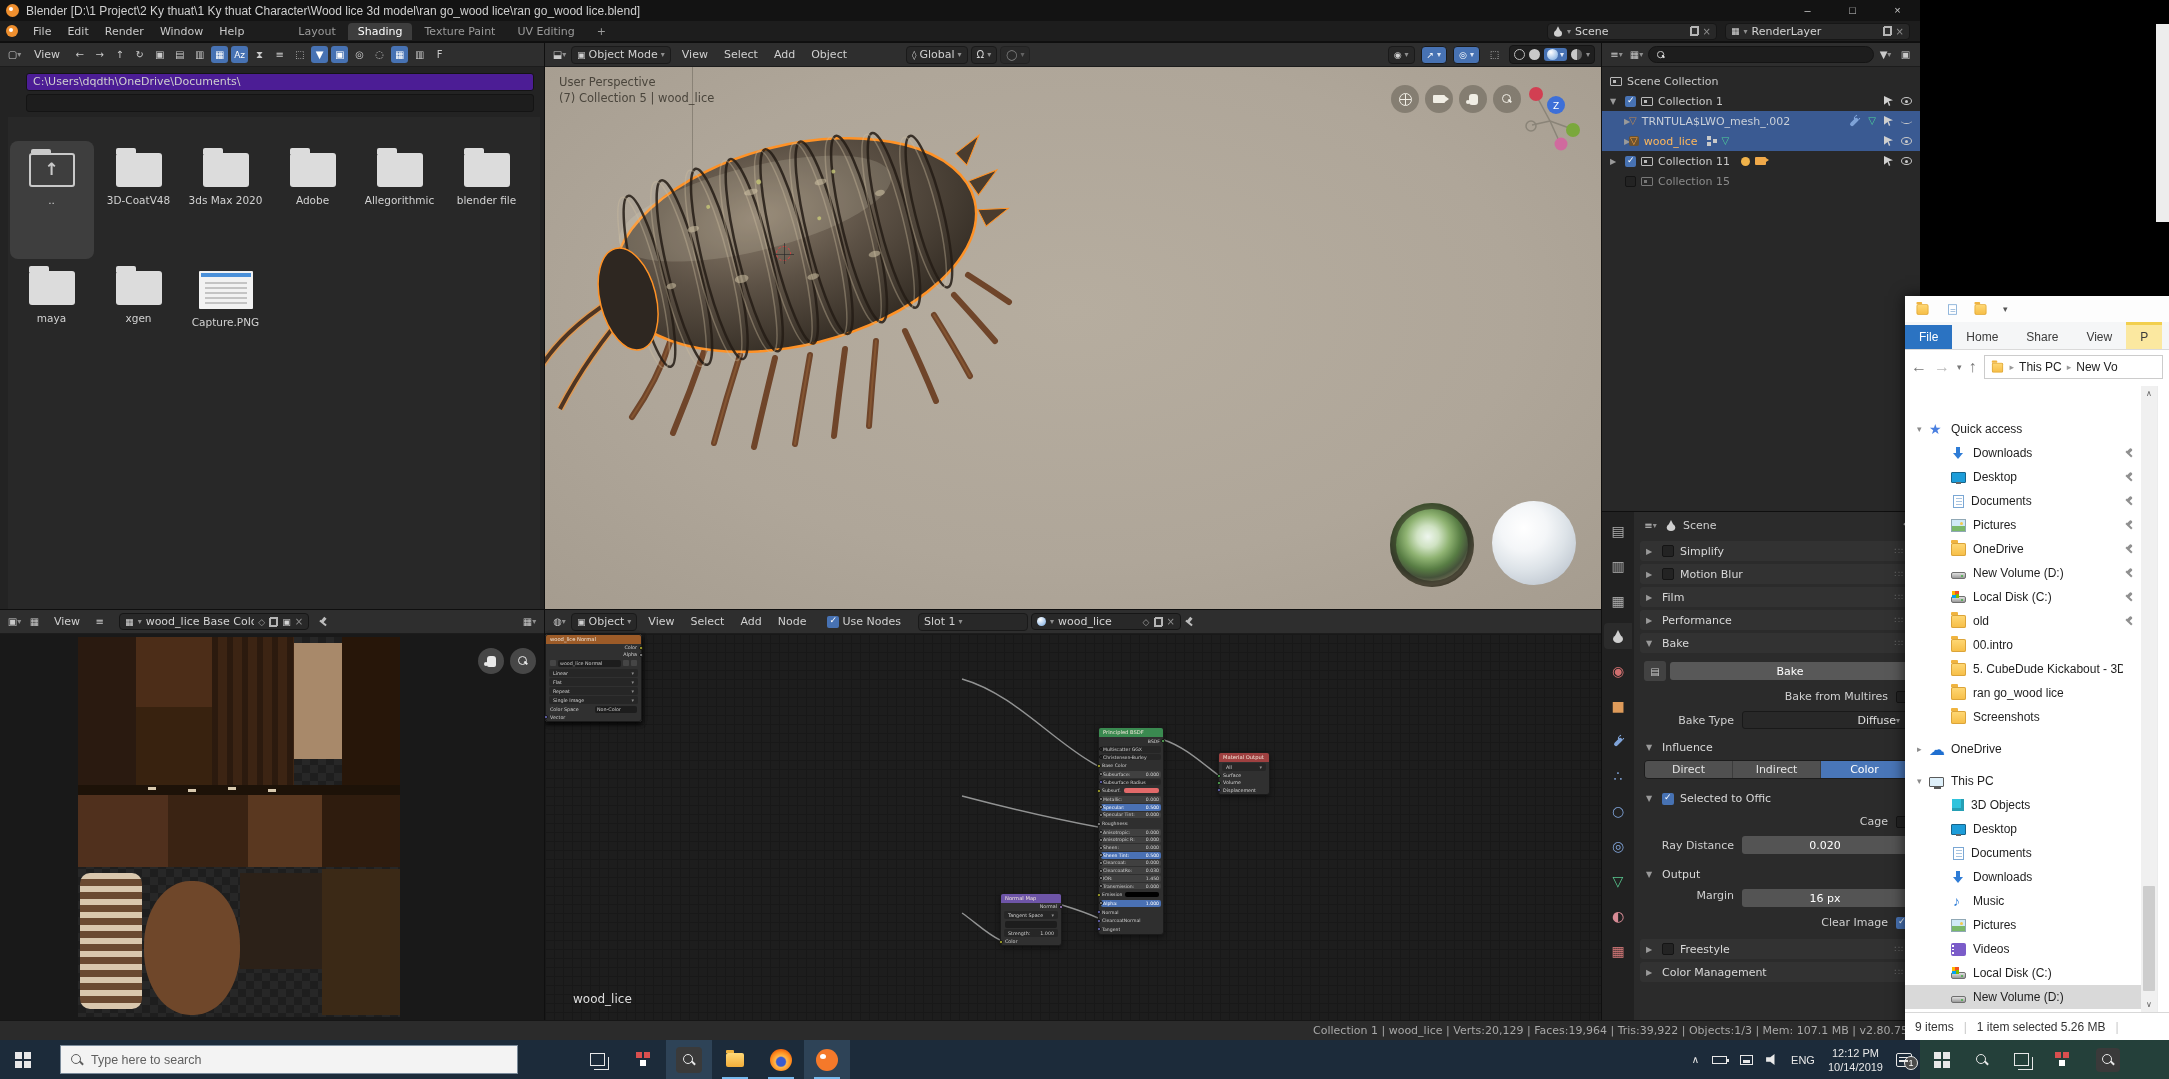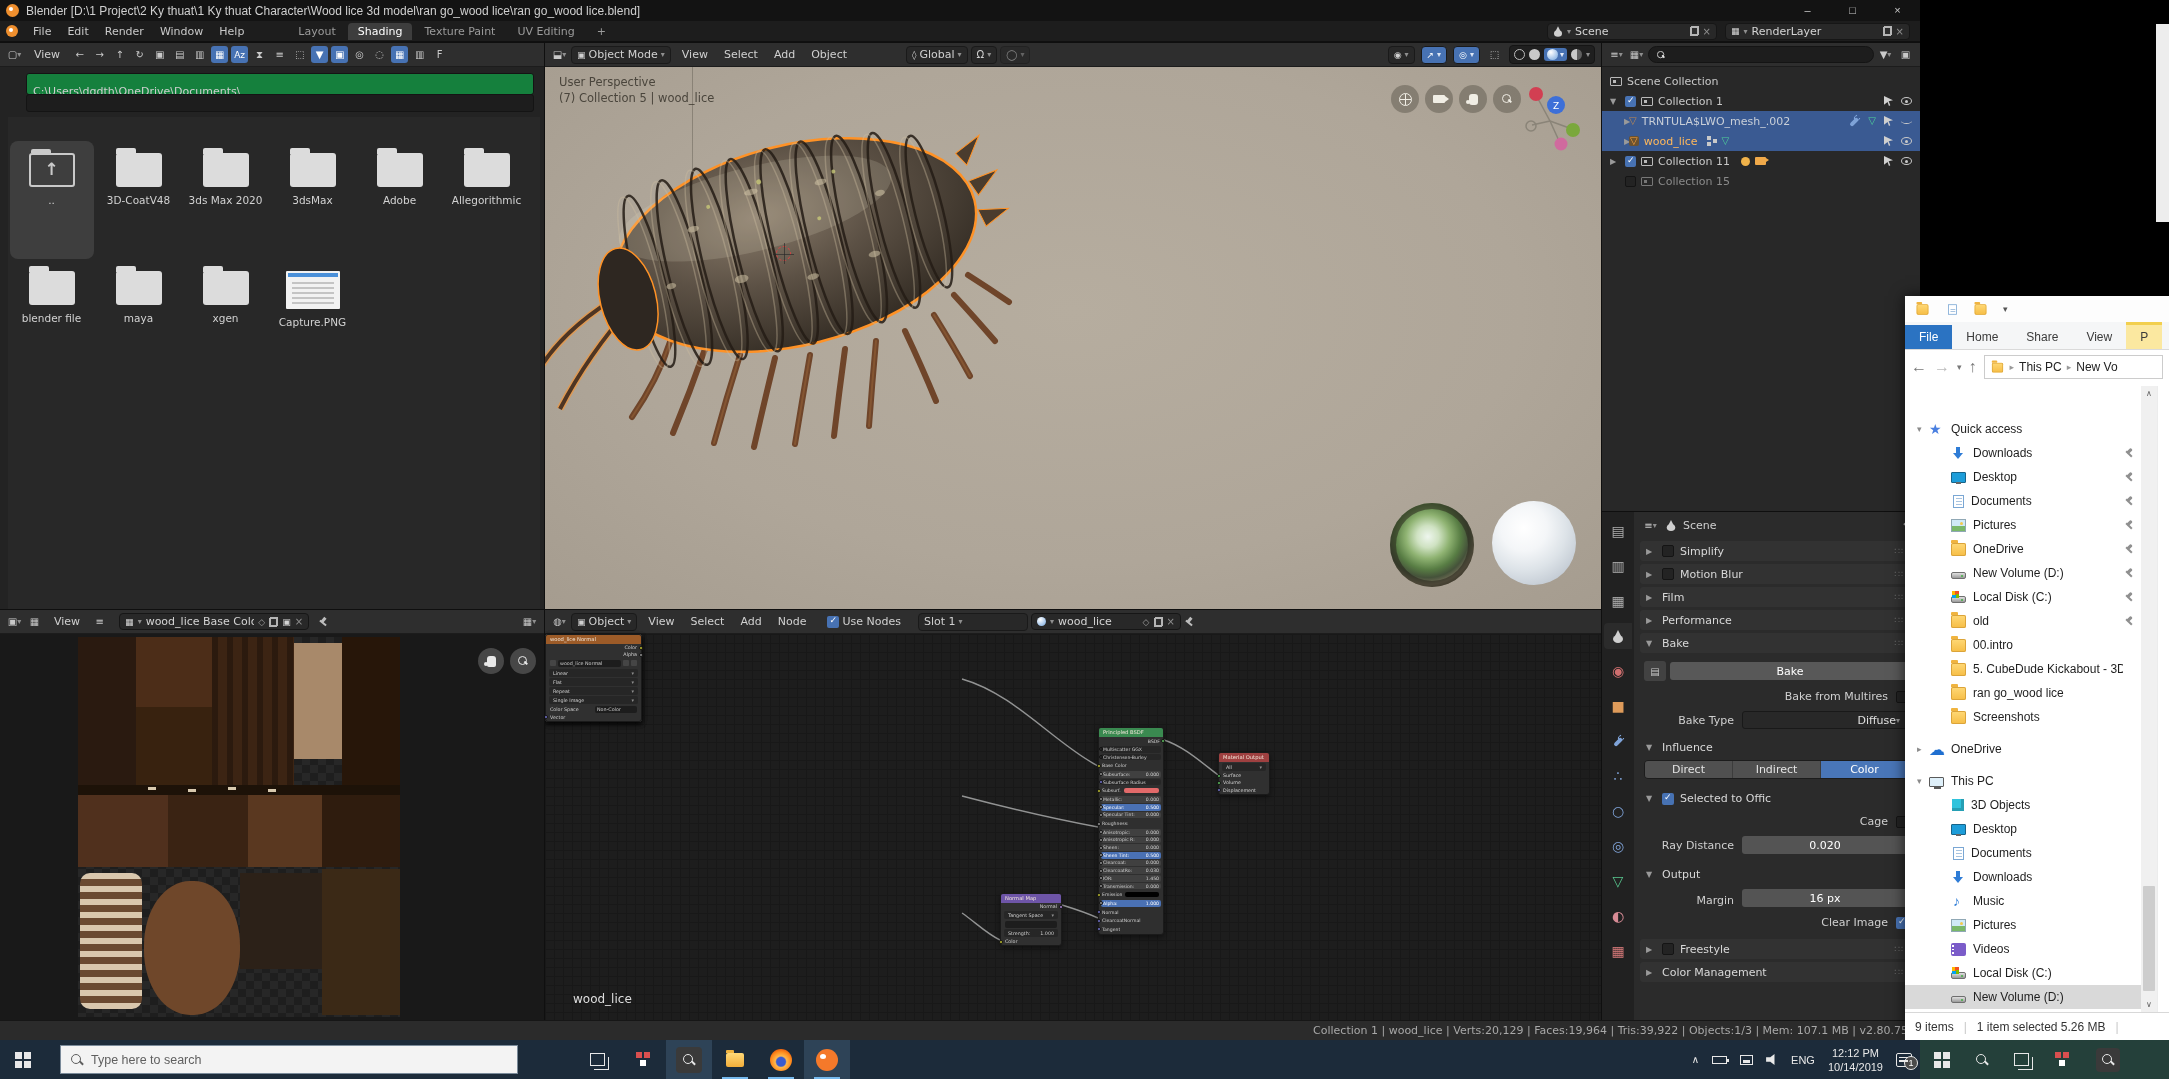--- a/index.html
+++ b/index.html
@@ -26,21 +26,21 @@
 .ed{position:absolute;background:#232323;overflow:hidden}
 .ehead{position:absolute;left:0;top:0;right:0;height:24px;background:#2e2e2e;display:flex;align-items:center;gap:3px;padding:0 6px;font-size:11px;color:#d0d0d0;border-bottom:1px solid #1c1c1c}
 .hbtn{background:#282828;border:1px solid #1a1a1a;border-radius:4px;height:18px;display:flex;align-items:center;padding:0 5px;gap:3px}
 .ibtn{width:17px;height:17px;border-radius:3px;display:flex;align-items:center;justify-content:center;color:#c9c9c9;font-size:10px}
 .ibtn.act{background:#4772b3;color:#fff}
 .bcb{width:12px;height:12px;border-radius:2px;background:#4772b3;position:relative;flex:none}
 .bcb::after{content:"✓";position:absolute;left:2px;top:-1px;color:#fff;font-size:9px}
 .bcb.off{background:#232323;border:1px solid #141414}
 .bcb.off::after{content:""}
 
-#fb .pathfield{position:absolute;left:26px;right:10px;top:30px;height:18px;background:#15803d;border:1px solid #141414;border-radius:3px;color:#cfcfcf;font-size:11px;line-height:16px;padding:10px 6px}
+#fb .pathfield{position:absolute;left:26px;right:10px;top:30px;height:18px;background:#4c1d95;border:1px solid #141414;border-radius:3px;color:#cfcfcf;font-size:11px;line-height:16px;padding:0 6px}
 #fb .namefield{position:absolute;left:26px;right:10px;top:51px;height:18px;background:#1d1d1d;border:1px solid #141414;border-radius:3px}
 .fb-grid{position:absolute;left:8px;right:4px;top:74px;bottom:0;display:grid;grid-template-columns:repeat(6,87px);grid-auto-rows:118px;justify-items:center;padding-top:24px;overflow:hidden}
 .ftile{width:84px;text-align:center;padding-top:8px}
 .ftile.box{background:#3e3e3e;border-radius:8px}
 .ficon{width:46px;height:34px;margin:4px auto 0;background:#dcdcdc;border-radius:3px;position:relative}
 .ficon::before{content:"";position:absolute;top:-5px;left:0;width:20px;height:6px;background:#dcdcdc;border-radius:2px 2px 0 0}
 .ftile.up .ficon{background:transparent;border:2px solid #c9c9c9}
 .ftile.up .ficon::before{background:#c9c9c9;height:4px;top:-6px}
 .ftile.up .ficon::after{content:"↑";position:absolute;left:0;right:0;top:4px;color:#c9c9c9;font-size:17px;font-weight:bold}
 .ftile.img .ficon{width:54px;height:38px;background:#f2f2f2;border-radius:1px}
@@ -321,24 +321,20 @@
         <div class="ftile">
           <div class="ficon"></div>
           <div class="flabel">3D-CoatV48</div>
         </div>
 
         <div class="ftile">
           <div class="ficon"></div>
           <div class="flabel">3ds Max 2020</div>
         </div>
 
-        <div class="ftile">
-          <div class="ficon"></div>
-          <div class="flabel">3dsMax</div>
-        </div>
 
         <div class="ftile">
           <div class="ficon"></div>
           <div class="flabel">Adobe</div>
         </div>
 
         <div class="ftile">
           <div class="ficon"></div>
           <div class="flabel">Allegorithmic</div>
         </div>
@@ -1144,21 +1140,21 @@
       <div style="display:flex;align-items:center;gap:8px;padding:8px 12px 0">
         <span style="flex:0 0 88px;text-align:right">Ray Distance</span>
         <div class="pfield" style="flex:1">
             <span>0.020</span>
           </div>
       </div>
       <div style="display:flex;align-items:center;gap:6px;padding:14px 12px 0;color:#d8d8d8">
         <span class="exp">▼</span>
           <span>Output</span>
       </div>
-      <div style="display:flex;align-items:flex-end;gap:8px;padding:8px 12px 0">
+      <div style="display:flex;align-items:flex-start;gap:8px;padding:8px 12px 0">
         <span style="flex:0 0 88px;text-align:right">Margin</span>
         <div class="pfield" style="flex:1">
             <span>16 px</span>
           </div>
       </div>
       <div style="display:flex;justify-content:flex-end;align-items:center;gap:8px;padding:9px 12px 0">
         <span>Clear Image</span>
           <span class="bcb"></span>
       </div>
       <div class="phead" style="margin-top:10px">

